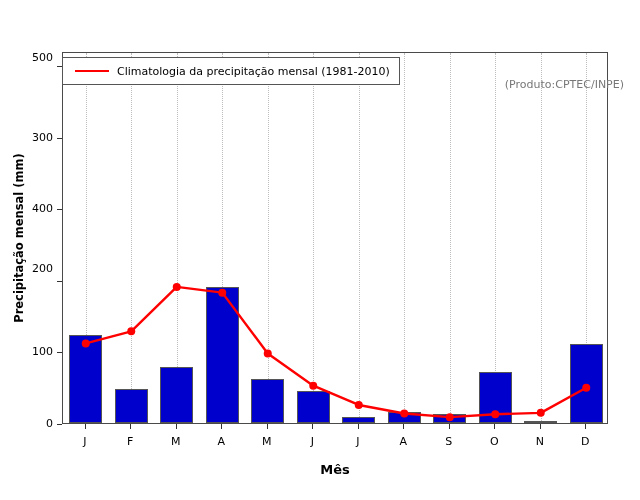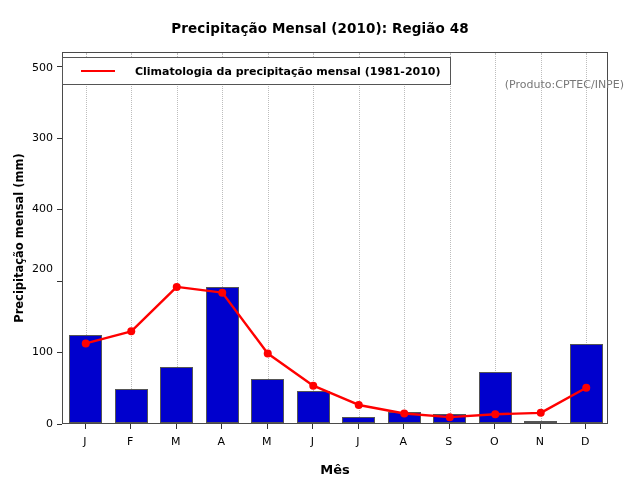--- a/index.html
+++ b/index.html
@@ -43,39 +43,38 @@
   
   .bar{
     position:absolute;bottom:0;background:#0000CD;
     border:1px solid #555555;box-sizing:border-box;
   }
 
   
   .legend-box{
     position:absolute;left:62px;top:57px;
     border:1px solid #555;background:#fff;
-    padding:5px 9px 5px 18px;display:flex;align-items:center;gap:20px;
-    box-sizing:border-box;height:28px;font-weight:bold;
+    padding:5px 9px 5px 12px;display:flex;align-items:center;gap:8px;
+    box-sizing:border-box;height:28px;
   }
   .legend-swatch{display:block;width:34px;height:0;border-top:2px solid #ff0000;}
   .legend-text{font-size:11px;color:#000;white-space:nowrap;}
 
   
   .producer{
     position:absolute;right:16px;top:78px;
     font-size:11px;color:#777777;white-space:nowrap;
   }
   svg.series{position:absolute;left:0;top:0;overflow:visible;}
 </style>
 </head>
 <body>
 
 <div id="stage">
 
-  <div class="chart-title">Precipitação Mensal (2010): Região 48</div>
 
   <div class="ylabel">Precipitação mensal (mm)</div>
   <div class="xlabel">Mês</div>
 
   <div class="plot-frame">
     <div id="gridlayer">
         <div class="grid-v" style="left: 22.75px;"></div>
         <div class="grid-v" style="left: 68.25px;"></div>
         <div class="grid-v" style="left: 113.75px;"></div>
         <div class="grid-v" style="left: 159.25px;"></div>
@@ -123,21 +122,21 @@
       <div class="ytick" style="top: 424px; right: 587px;">0</div>
       <div class="ytick-mark" style="top: 424px; left: 57px;"></div>
       <div class="ytick" style="top: 352.462px; right: 587px;">100</div>
       <div class="ytick-mark" style="top: 352.462px; left: 57px;"></div>
       <div class="ytick" style="top: 269px; right: 587px;">200</div>
       <div class="ytick-mark" style="top: 280.923px; left: 57px;"></div>
       <div class="ytick" style="top: 209.385px; right: 587px;">400</div>
       <div class="ytick-mark" style="top: 209.385px; left: 57px;"></div>
       <div class="ytick" style="top: 137.846px; right: 587px;">300</div>
       <div class="ytick-mark" style="top: 137.846px; left: 57px;"></div>
-      <div class="ytick" style="top: 68px; right: 587px;">500</div>
+      <div class="ytick" style="top: 58px; right: 587px;">500</div>
       <div class="ytick-mark" style="top: 66.3077px; left: 57px;"></div>
     </div>
   <div id="xticklayer">
       <div class="xtick-mark" style="left: 84.75px; top: 424px;"></div>
       <div class="xtick" style="left: 64.75px; top: 435px;">J</div>
       <div class="xtick-mark" style="left: 130.25px; top: 424px;"></div>
       <div class="xtick" style="left: 110.25px; top: 435px;">F</div>
       <div class="xtick-mark" style="left: 175.75px; top: 424px;"></div>
       <div class="xtick" style="left: 155.75px; top: 435px;">M</div>
       <div class="xtick-mark" style="left: 221.25px; top: 424px;"></div>

